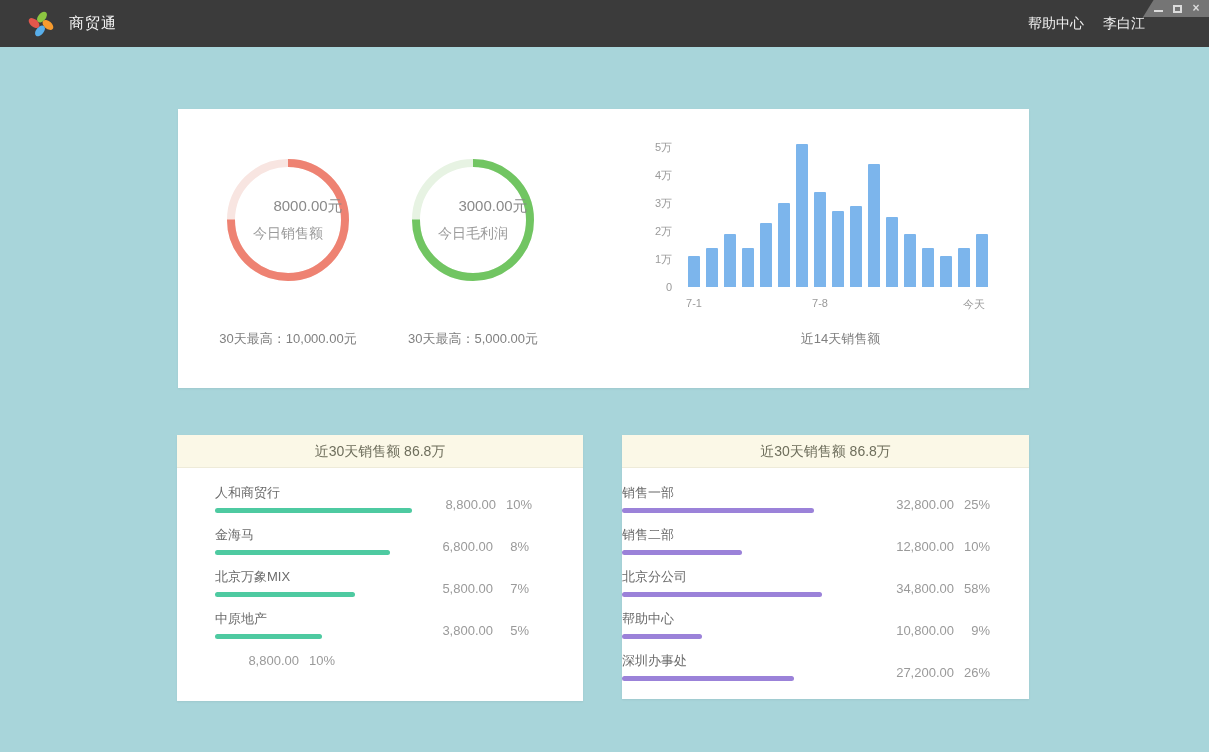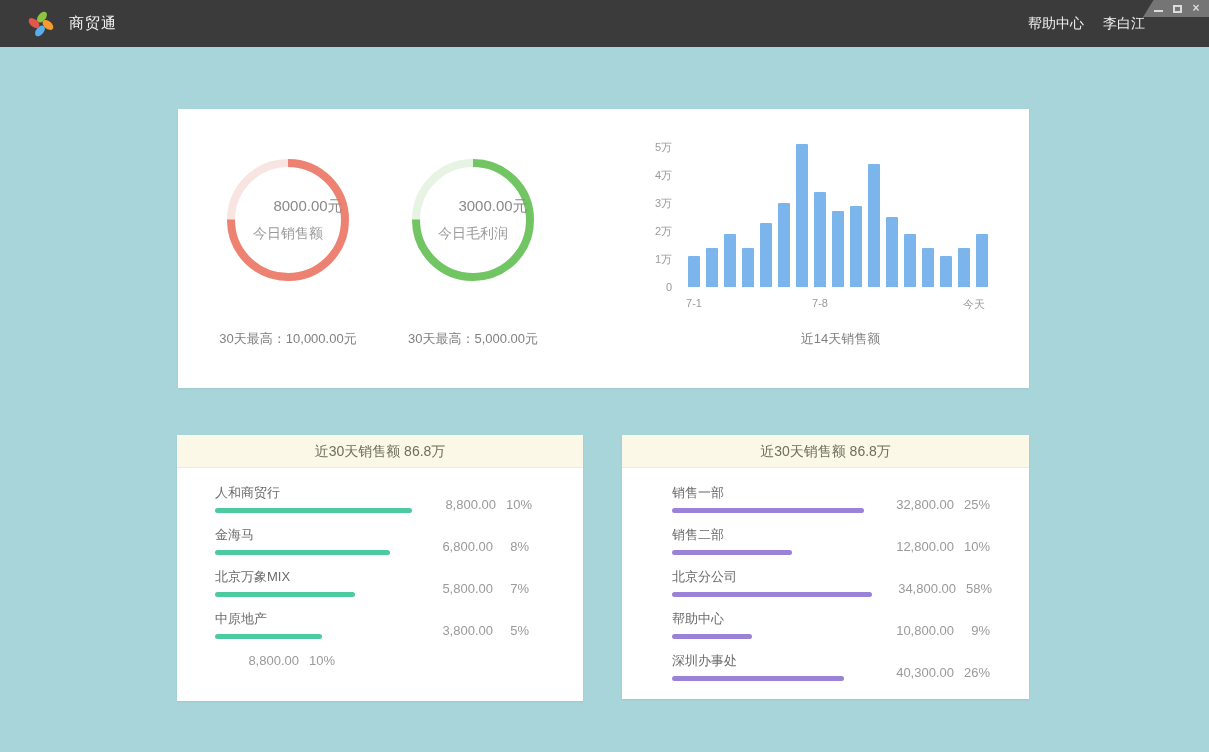--- a/index.html
+++ b/index.html
@@ -54,21 +54,21 @@
   .xtick { position:absolute; top:158px; transform:translateX(-50%); font-size:11px; color:#9a9a9a; white-space:nowrap; }
   .chart-caption { position:absolute; left:40px; top:191px; width:305px; text-align:center; font-size:13px; color:#808080; }
   
   .rank-header {
     height:33px; line-height:33px; text-align:center;
     background:#fbf8e7; border-bottom:1px solid #eeebd9;
     font-size:14px; color:#6e6e5c;
   }
   .rank-body { padding-top:17px; }
   .card-rank-left  .rank-body { padding-left:38px; padding-right:54px; }
-  .card-rank-right .rank-body { padding-left:50px; padding-right:39px; }
+  .card-rank-right .rank-body { padding-right:39px; }
   .rank-row { display:flex; align-items:flex-end; margin-bottom:14px; }
   .rank-left { flex:1 1 auto; }
   .rank-name { font-size:13px; color:#6b6b6b; line-height:16px; }
   .rank-bar { height:5px; border-radius:3px; margin-top:7px; }
   .rank-right { flex:0 0 auto; display:flex; align-items:baseline; padding-bottom:1px; }
   .rank-value { display:inline-block; width:84px; text-align:right; font-size:13px; color:#9a9a9a; }
   .rank-pct { display:inline-block; width:36px; text-align:right; font-size:13px; color:#9a9a9a; }
 </style>
 </head>
 <body>
@@ -269,18 +269,18 @@
         <span class="rank-value">10,800.00</span>
         <span class="rank-pct">9%</span>
       </div>
     </div>
     <div class="rank-row">
       <div class="rank-left">
         <div class="rank-name">深圳办事处</div>
         <div class="rank-bar" style="width: 172px; background: rgb(155, 130, 217);"></div>
       </div>
       <div class="rank-right">
-        <span class="rank-value">40,300.00</span>
+        <span class="rank-value">27,200.00</span>
         <span class="rank-pct">26%</span>
       </div>
     </div>
   </div>
 </div>
 
 </body></html>

